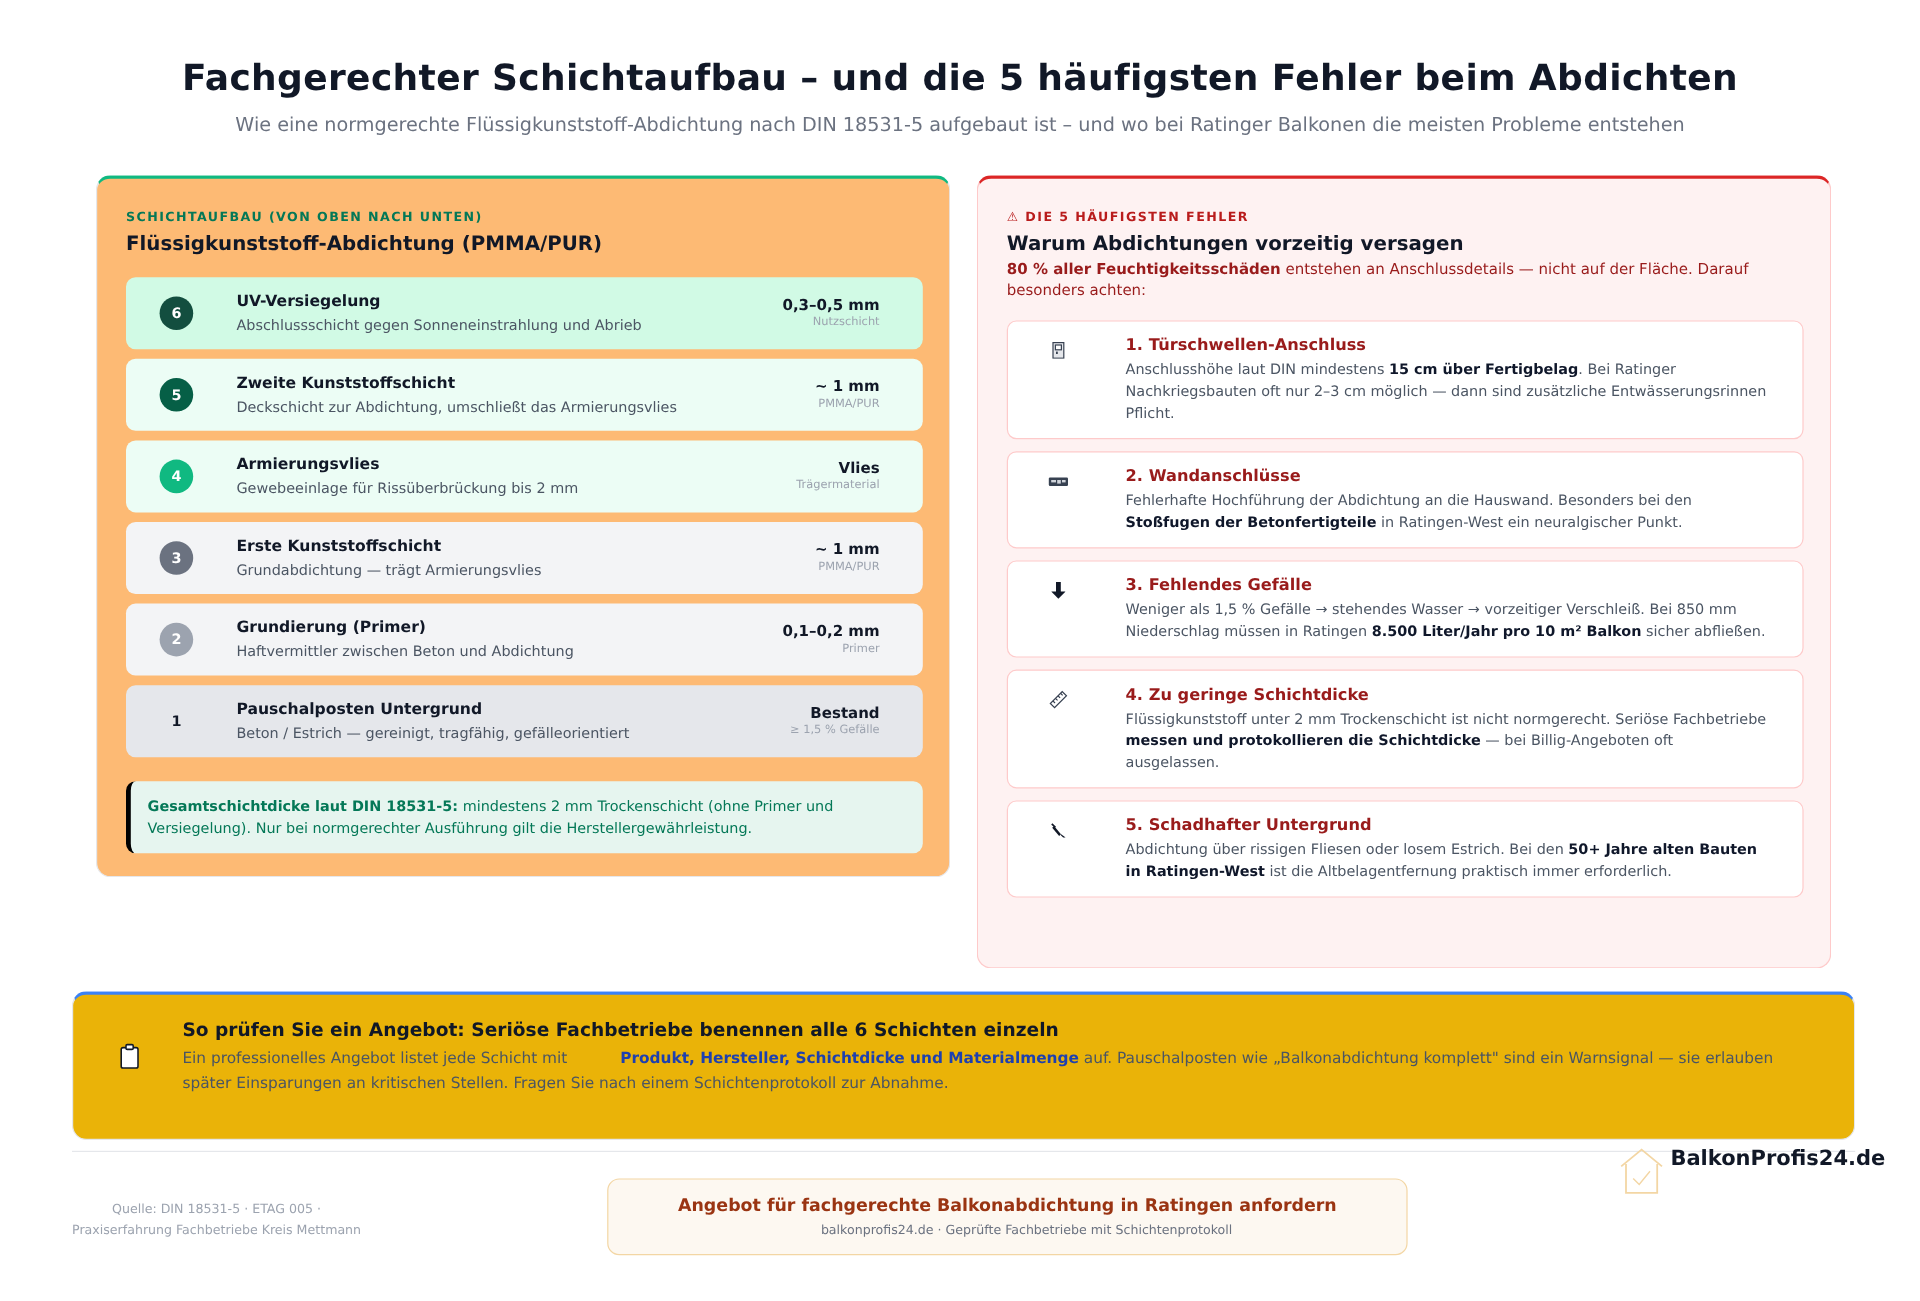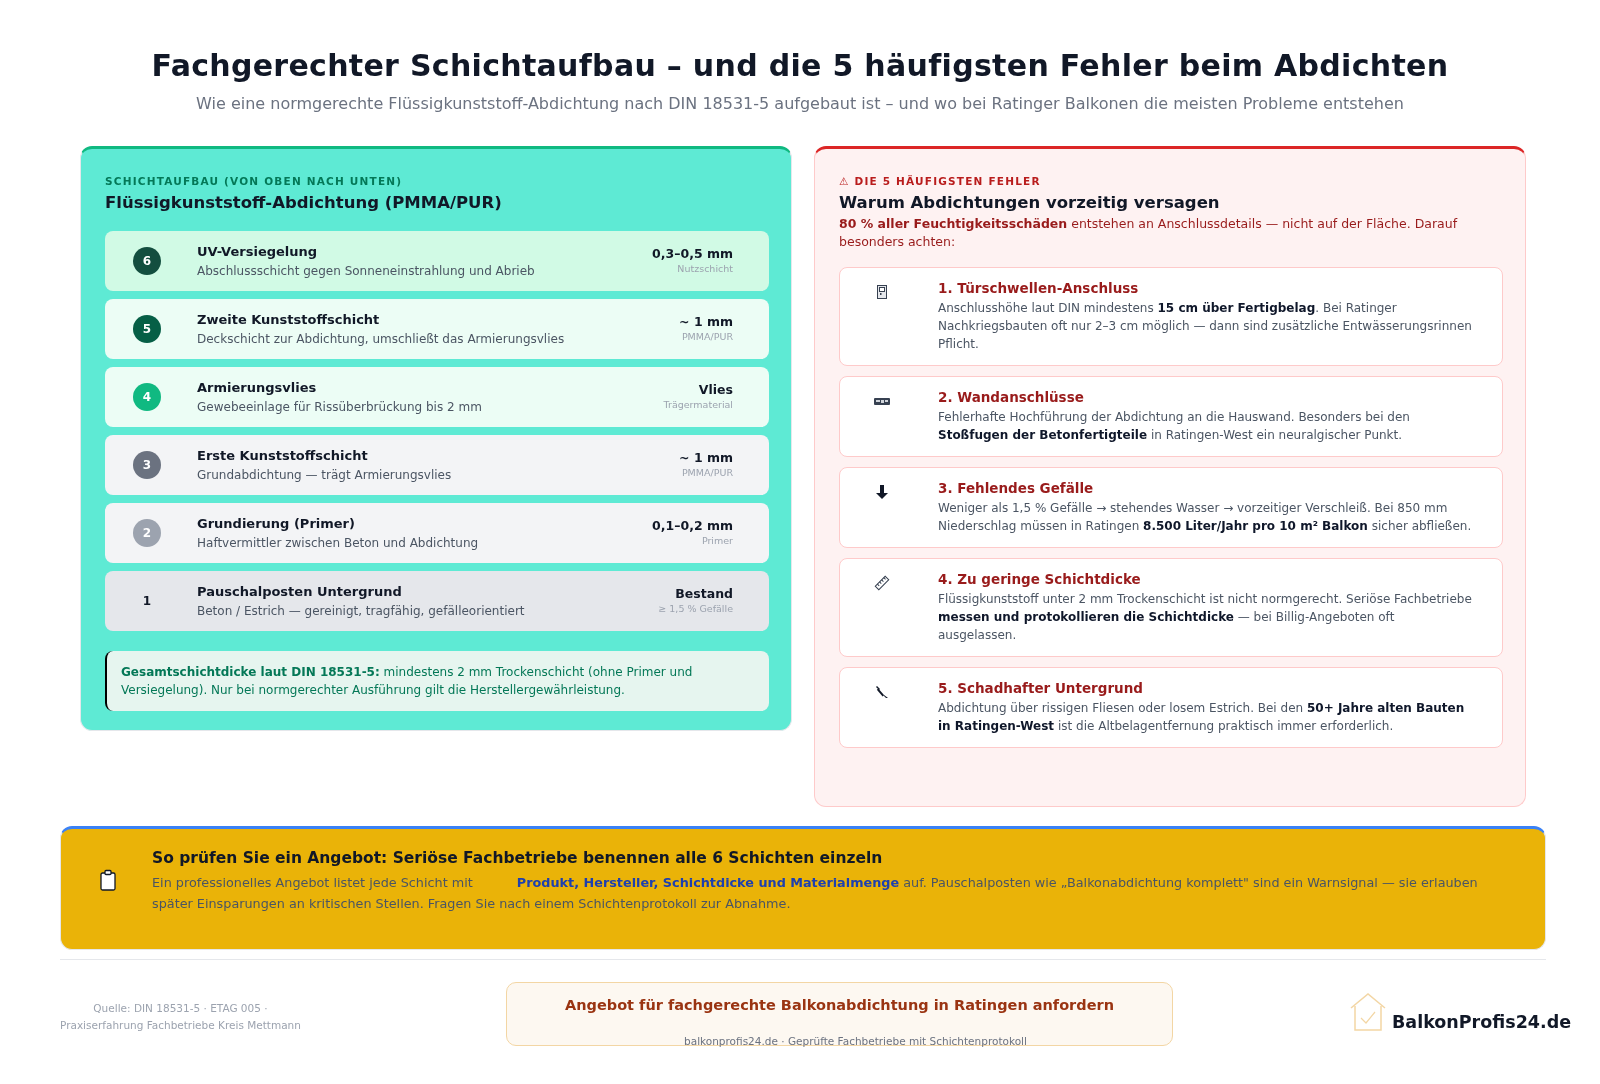--- a/index.html
+++ b/index.html
@@ -4,37 +4,37 @@
 <style>
   * { box-sizing: border-box; margin: 0; padding: 0; }
   html, body { width: 1600px; height: 1084px; background: #ffffff; }
   body { font-family: "DejaVu Sans", sans-serif; color: #111827; position: relative; overflow: hidden; }
 
   .page-title { position: absolute; left: 0; top: 48px; width: 1600px; text-align: center; font-size: 30px; font-weight: bold; color: #111827; letter-spacing: 0.3px; }
   .page-subtitle { position: absolute; left: 0; top: 94px; width: 1600px; text-align: center; font-size: 16px; color: #6b7280; }
 
   
   .panel { position: absolute; border-radius: 12px; }
-  .panel-left { left: 80px; top: 146px; width: 712px; height: 585px; background: #5eead4; border: 1px solid #e5e7eb; border-top: 3px solid #10b981; }
+  .panel-left { left: 80px; top: 146px; width: 712px; height: 585px; background: #fdba74; border: 1px solid #e5e7eb; border-top: 3px solid #10b981; }
   .panel-right { left: 814px; top: 146px; width: 712px; height: 661px; background: #fef2f2; border: 1px solid #fecaca; border-top: 3px solid #dc2626; }
 
   .eyebrow { position: absolute; left: 24px; top: 26px; font-size: 10.5px; font-weight: bold; letter-spacing: 1.2px; }
   .eyebrow.green { color: #047857; }
   .eyebrow.red { color: #b91c1c; }
   .panel-heading { position: absolute; left: 24px; top: 44px; font-size: 16.5px; font-weight: bold; color: #111827; }
 
   .layers { position: absolute; left: 24px; top: 82px; width: 664px; }
   .layer { position: relative; height: 60px; border-radius: 8px; margin-bottom: 8px; }
   .layer .num { position: absolute; left: 28px; top: 16px; width: 28px; height: 28px; border-radius: 50%; color: #fff; font-size: 12px; font-weight: bold; display: flex; align-items: center; justify-content: center; }
   .layer .lname { position: absolute; left: 92px; top: 13px; font-size: 13px; font-weight: bold; color: #111827; }
   .layer .ldesc { position: absolute; left: 92px; top: 33px; font-size: 12px; color: #4b5563; }
   .layer .lval { position: absolute; right: 36px; top: 15px; font-size: 12.5px; font-weight: bold; color: #111827; text-align: right; }
   .layer .lsub { position: absolute; right: 36px; top: 32px; font-size: 9.5px; color: #9ca3af; text-align: right; }
 
-  .note-green { position: absolute; left: 24px; top: 502px; width: 664px; height: 60px; background: #e6f5ef; border-left: 2px solid #000000; border-radius: 8px; padding: 12px 14px; font-size: 12px; line-height: 18px; color: #047857; }
+  .note-green { position: absolute; left: 24px; top: 502px; width: 664px; height: 60px; background: #e6f5ef; border-left: 4px solid #000000; border-radius: 8px; padding: 12px 14px; font-size: 12px; line-height: 18px; color: #047857; }
   .note-green b { color: #047857; }
 
   .intro { position: absolute; left: 24px; top: 66px; width: 664px; font-size: 12.5px; line-height: 18px; color: #991b1b; }
   .intro b { color: #991b1b; }
 
   .errors { position: absolute; left: 24px; top: 118px; width: 664px; }
   .err { position: relative; background: #ffffff; border: 1px solid #fecaca; border-radius: 8px; margin-bottom: 10px; padding: 12px 30px 12px 98px; }
   .err .eicon { position: absolute; left: 30px; top: 14px; width: 24px; height: 20px; display: flex; align-items: center; justify-content: center; color: #111827; }
   .err .etitle { font-size: 13.5px; font-weight: bold; color: #991b1b; margin-bottom: 3px; }
   .err .etext { font-size: 12px; line-height: 18px; color: #4b5563; }
@@ -46,23 +46,23 @@
   .infobar .ititle { position: absolute; left: 91px; top: 20px; font-size: 15.5px; font-weight: bold; color: #111827; }
   .infobar .itext { position: absolute; left: 91px; top: 43px; width: 1370px; font-size: 12.8px; line-height: 21px; color: #4b5563; }
   .infobar .itext b { color: #1e40af; padding-left: 40px; }
 
   .divider { position: absolute; left: 60px; top: 959px; width: 1486px; height: 1px; background: #e5e7eb; }
 
   .source { position: absolute; left: 60px; top: 1000px; font-size: 10.5px; line-height: 17px; color: #9ca3af; text-align: center; }
 
   .cta { position: absolute; left: 506px; top: 982px; width: 667px; height: 64px; background: #fdf8f1; border: 1px solid #f3d6a4; border-radius: 10px; text-align: center; }
   .cta .ctitle { margin-top: 14px; font-size: 14.5px; font-weight: bold; color: #9a3412; }
-  .cta .csub { margin-top: 22px; font-size: 10.5px; color: #6b7280; padding-left: 32px; }
-
-  .logo { position: absolute; left: 1348px; top: 992px; height: 40px; display: flex; align-items: flex-end; }
+  .cta .csub { margin-top: 6px; font-size: 10.5px; color: #6b7280; padding-left: 32px; }
+
+  .logo { position: absolute; left: 1348px; top: 956px; height: 40px; display: flex; align-items: flex-start; }
   .logo .ltext { font-size: 17.5px; font-weight: bold; color: #111827; margin-left: 4px; }
 </style>
 </head>
 <body>
 
 <div class="page-title">Fachgerechter Schichtaufbau – und die 5 häufigsten Fehler beim Abdichten</div>
 <div class="page-subtitle">Wie eine normgerechte Flüssigkunststoff-Abdichtung nach DIN 18531-5 aufgebaut ist – und wo bei Ratinger Balkonen die meisten Probleme entstehen</div>
 
 <section class="panel panel-left">
   <div class="eyebrow green">SCHICHTAUFBAU (VON OBEN NACH UNTEN)</div>

